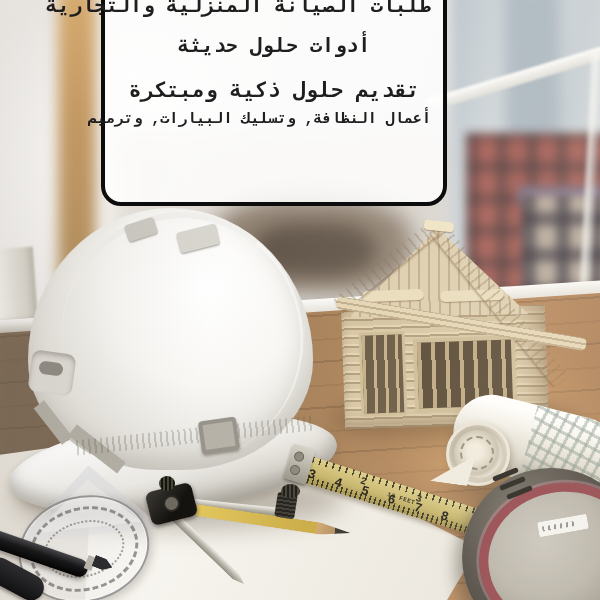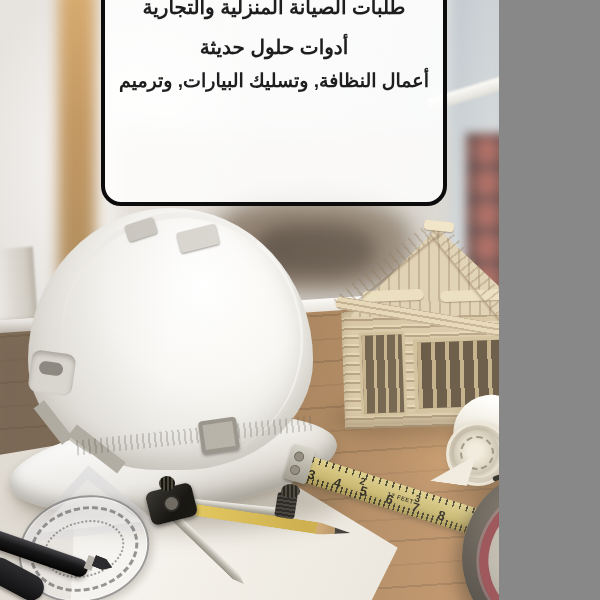--- a/index.html
+++ b/index.html
@@ -1,17 +1,17 @@
 <!DOCTYPE html>
 <html><head>
 <meta charset="utf-8">
 <style>
   html,body{margin:0;padding:0;background:#888;}
-  .canvas{position:relative;width:499px;height:600px;overflow:hidden;
-          font-family:Liberation Sans, sans-serif;background:#e5e5e5;}
+  .canvas{position:relative;width:600px;height:600px;overflow:hidden;
+          font-family:Liberation Mono, monospace;background:#e5e5e5;}
   .abs{position:absolute;}
 
   
   .bg-base{inset:0;background:linear-gradient(105deg,#f4f2ef 0%,#ebeae8 30%,#e2e3e3 52%,#d3d8dc 72%,#c6cdd3 100%);}
   .bg-left-glow{left:-30px;top:-30px;width:290px;height:360px;
     background:radial-gradient(closest-side,#fcfbf9 40%,rgba(252,251,249,0));filter:blur(6px);}
   .bg-crane{left:58px;top:-12px;width:38px;height:300px;
     background:linear-gradient(#dca75e,#c08c4b 45%,#a87f46);filter:blur(7px);opacity:.85;border-radius:8px;}
   .bg-center-haze{left:115px;top:130px;width:340px;height:170px;background:#d8d1c7;filter:blur(14px);opacity:.65;}
   .bg-center-blob{left:212px;top:198px;width:200px;height:96px;background:#6e5b48;filter:blur(11px);opacity:.7;border-radius:40%;}
@@ -194,21 +194,21 @@
     background:linear-gradient(100deg,rgba(110,95,80,.10),rgba(255,250,240,0) 38%,rgba(255,246,228,.16) 85%);}
 
   
   .card{left:101px;top:-48px;width:346px;height:254px;z-index:50;
     background:rgba(255,255,255,.84);border:4px solid #0c0c0c;border-radius:20px;
     padding:38px 12px 8px 12px;box-sizing:border-box;}
   .card-line{text-align:center;color:#1e1e1e;font-weight:bold;direction:rtl;white-space:nowrap;}
   .l1{font-size:20px;line-height:26px;}
   .l2{font-size:20px;line-height:26px;margin-top:14px;}
   .l3{font-size:21px;line-height:27px;margin-top:18px;}
-  .l4{font-size:19px;line-height:23px;margin-top:9px;}
+  .l4{font-size:15px;line-height:23px;margin-top:3px;}
   .l5{font-size:17.5px;line-height:23px;margin-top:5px;}
   .l6{font-size:18px;line-height:24px;margin-top:12px;direction:ltr;letter-spacing:.2px;color:#111;}
 </style>
 </head>
 <body>
 
 <div class="canvas">
 
   <div class="abs bg-base"></div>
   <div class="abs bg-left-glow"></div>
@@ -316,16 +316,17 @@
   <div class="abs marker"></div>
   <div class="abs marker-band"></div>
   <div class="abs marker-tip"></div>
   <div class="abs corner-pen"></div>
 
   <div class="abs light-overlay"></div>
 
   <div class="abs card">
     <div class="card-line l1">طلبات الصيانة المنزلية والتجارية</div>
     <div class="card-line l2">أدوات حلول حديثة</div>
+    <div class="card-line l3">تقديم حلول ذكية ومبتكرة</div>
     <div class="card-line l4">أعمال النظافة, وتسليك البيارات, وترميم</div>
   </div>
 
 </div>
 
 </body></html>

